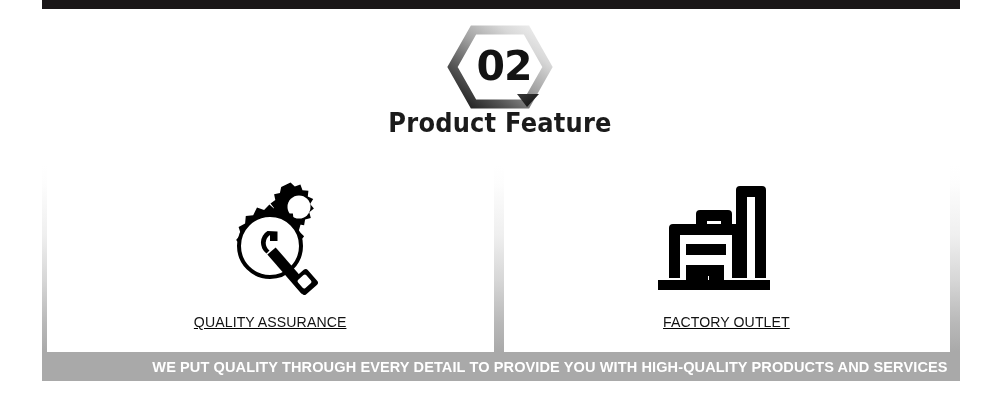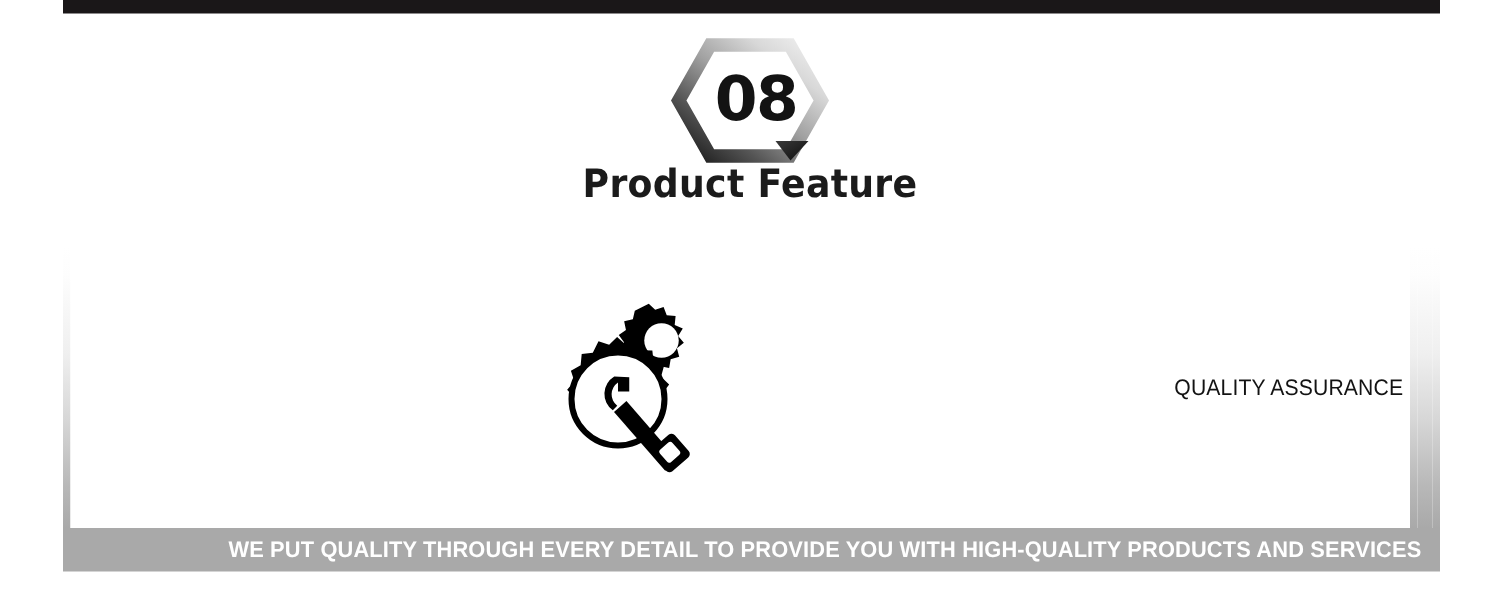--- a/index.html
+++ b/index.html
@@ -91,23 +91,25 @@
     left: 42px;
     top: 165px;
     width: 918px;
     height: 187px;
     display: flex;
   }
   .card {
     position: relative;
     flex: 1 1 0;
     display: flex;
+    flex-direction: column;
     align-items: center;
     justify-content: flex-start;
     background: #ffffff;
+    text-decoration: underline;
   }
   .divider {
     flex: 0 0 5px;
     width: 5px;
     background: linear-gradient(to bottom, #ffffff 0%, #fdfdfd 10%, #efefef 38%, #d6d6d6 62%, #b9b9b9 84%, #a9a9a9 100%);
   }
 
   .icon-box {
     height: 148px;
     width: 100%;
@@ -166,21 +168,21 @@
             <stop offset="100%" stop-color="#141414"></stop>
           </linearGradient>
           <linearGradient id="arrgrad" x1="0" y1="0" x2="1" y2="1">
             <stop offset="0%" stop-color="#3a3a3a"></stop>
             <stop offset="100%" stop-color="#0d0d0d"></stop>
           </linearGradient>
         </defs>
         <path d="M26.5 5 L79.5 5 L100.5 42 L79.5 79 L26.5 79 L5.5 42 Z" fill="none" stroke="url(#hexgrad)" stroke-width="9" stroke-linejoin="miter"></path>
         <path d="M70 69 L92 69 L80 82 Z" fill="url(#arrgrad)"></path>
       </svg>
-      <div class="badge-num">08</div>
+      <div class="badge-num">02</div>
     </div>
   </div>
 
   <div class="section-title">Product Feature</div>
 
   <div class="cards">
 
     <div class="divider"></div>
 
     <div class="card">
@@ -206,20 +208,44 @@
         </svg>
       </div>
       <div class="card-label">QUALITY ASSURANCE</div>
     </div>
 
     <div class="divider"></div>
 
 
     <div class="divider"></div>
 
+    <div class="card">
+      <div class="icon-box">
+        <svg width="150" height="130" viewBox="0 0 150 130">
+          <g fill="#000000">
+
+            <path d="M88 12 h22 a4 4 0 0 1 4 4 v88 h-11 V23 h-8 v81 h-11 V16 a4 4 0 0 1 4 -4 z"></path>
+
+            <path d="M48 36 h28 a4 4 0 0 1 4 4 v20 h-11 V47 h-14 v13 h-11 V40 a4 4 0 0 1 4 -4 z"></path>
+
+            <path d="M17 50 h70 a4 4 0 0 1 4 4 v50 h-11 V61 H28 v43 H17 V54 a4 4 0 0 1 4 -4 z"></path>
+
+            <rect x="34" y="70" width="40" height="11"></rect>
+
+            <path d="M34 91 h34 a4 4 0 0 1 4 4 v14 h-11 V102 h-5 v10 h-11 V102 h-5 v10 H34 V95 a4 4 0 0 1 4 -4 z"></path>
+            <rect x="34" y="91" width="38" height="11"></rect>
+            <rect x="40" y="100" width="9" height="14"></rect>
+            <rect x="57" y="100" width="9" height="14"></rect>
+
+            <rect x="6" y="106" width="112" height="10"></rect>
+          </g>
+        </svg>
+      </div>
+      <div class="card-label">FACTORY OUTLET</div>
+    </div>
 
     <div class="divider"></div>
 
 
     <div class="divider"></div>
 
   </div>
 
   <div class="banner">
     <div class="banner-text">WE PUT QUALITY THROUGH EVERY DETAIL TO PROVIDE YOU WITH HIGH-QUALITY PRODUCTS AND SERVICES</div>

